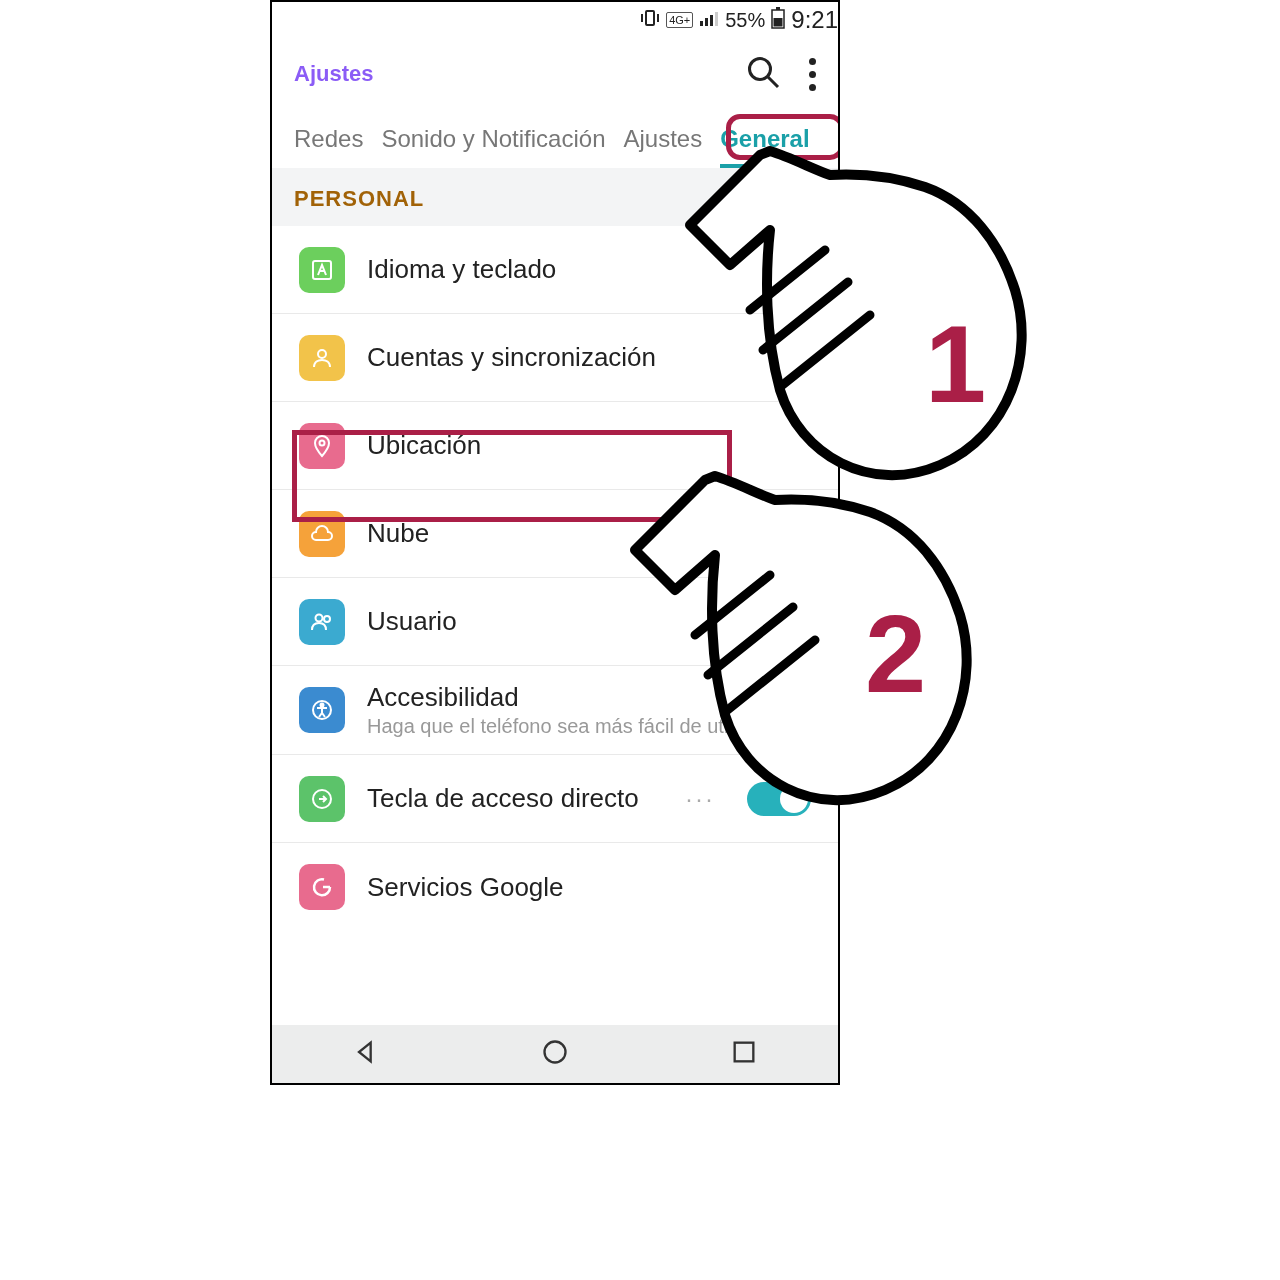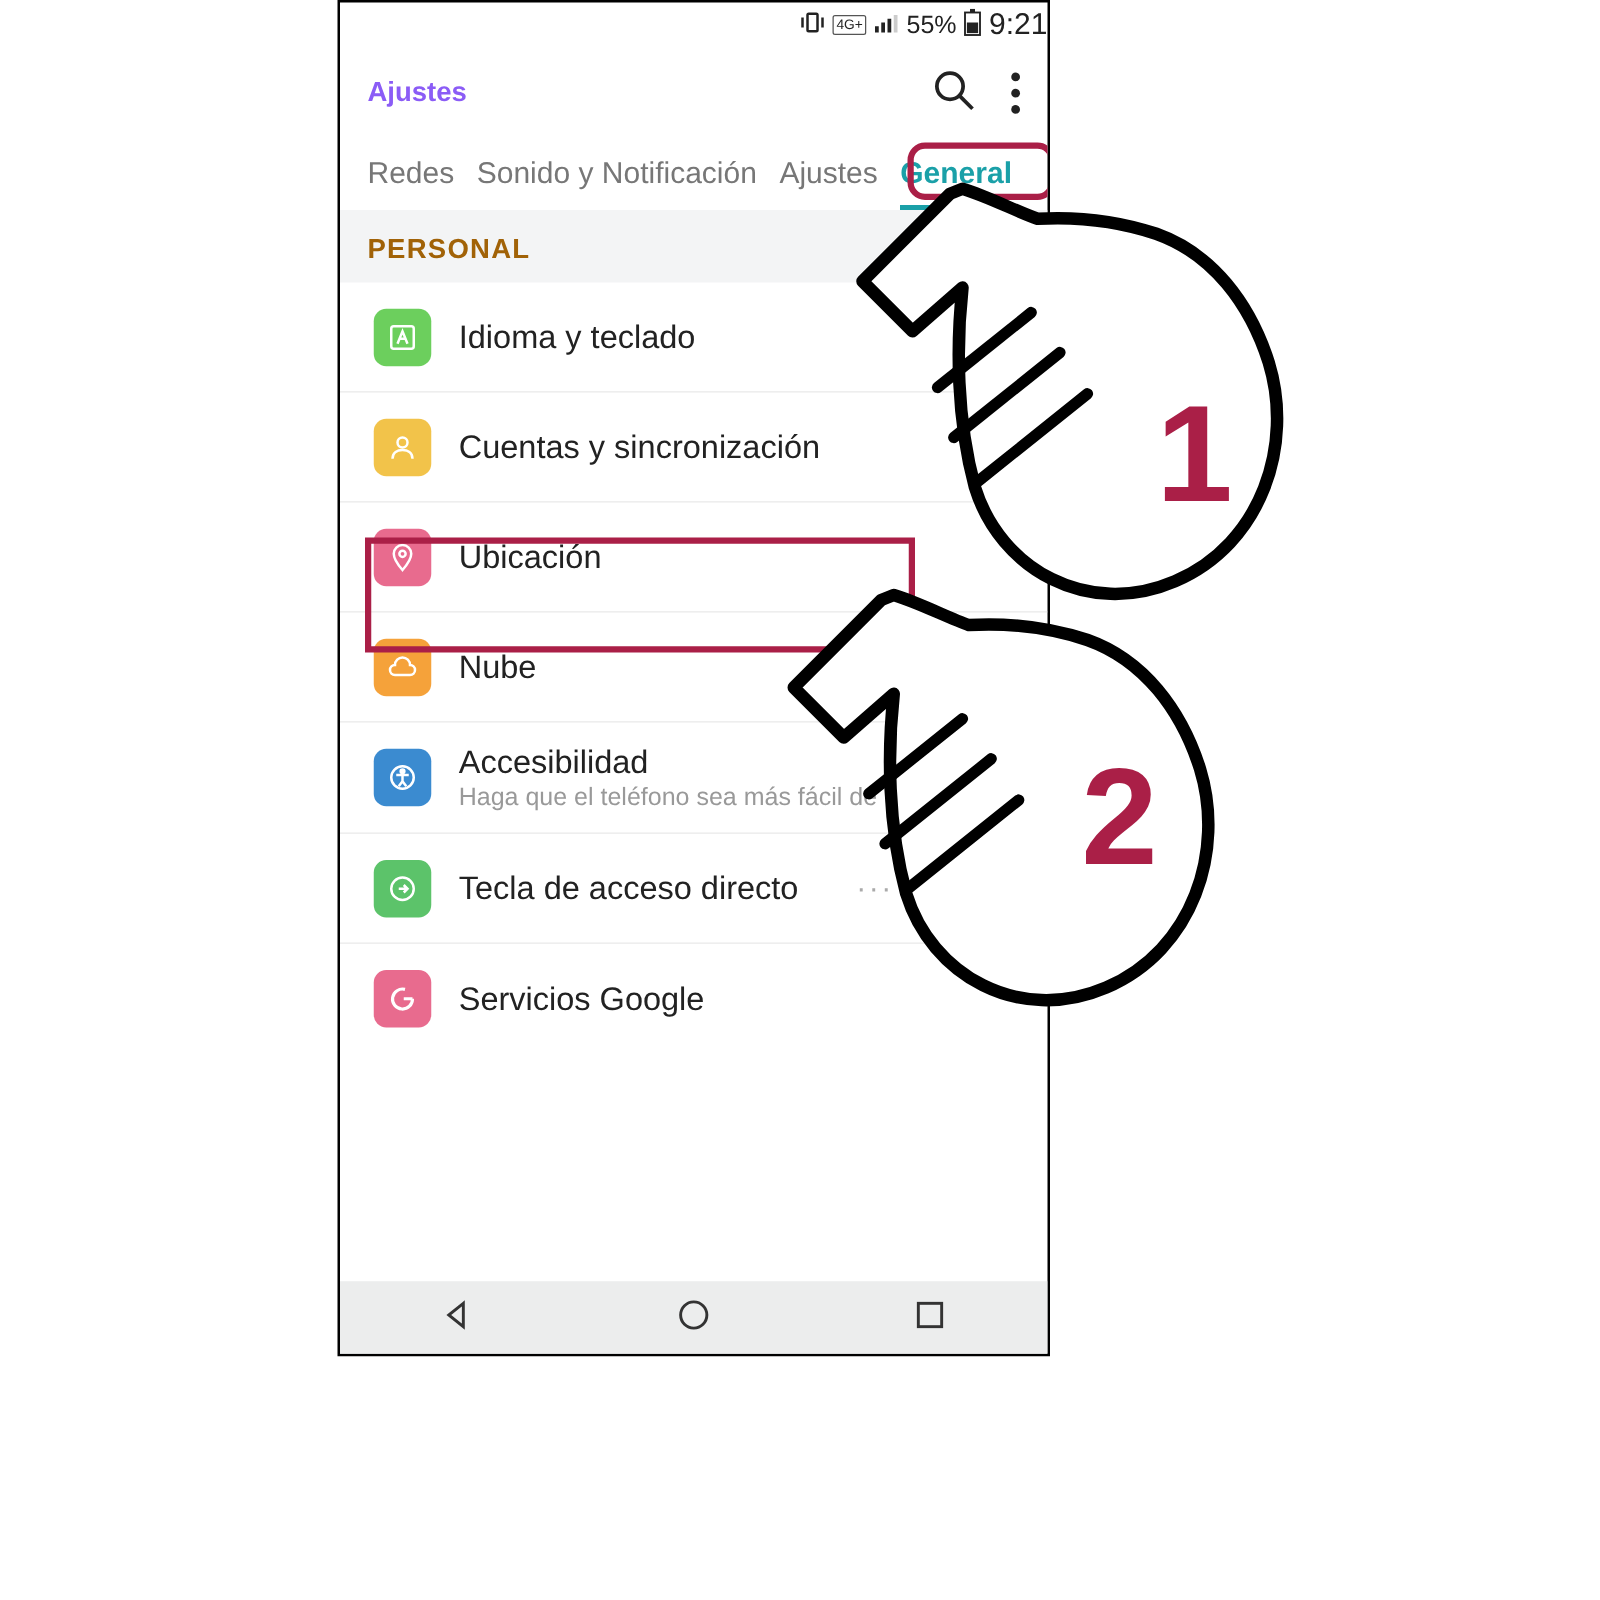--- a/index.html
+++ b/index.html
@@ -245,20 +245,32 @@
       <div class="icon-box" style="background:#f5a23a">
         <svg width="24" height="24" viewBox="0 0 24 24" fill="none" stroke="#fff" stroke-width="2">
             <path d="M6 18 A4 4 0 0 1 6 10 A6 6 0 0 1 18 10 A4 4 0 0 1 18 18 Z"></path>
           </svg>
       </div>
       <div class="texts">
           <div class="label">Nube</div>
         </div>
     </div>
 
+    <div class="row">
+      <div class="icon-box" style="background:#3baad0">
+        <svg width="24" height="24" viewBox="0 0 24 24" fill="none" stroke="#fff" stroke-width="2">
+            <circle cx="9" cy="8" r="3.5"></circle>
+            <circle cx="17" cy="9" r="3"></circle>
+            <path d="M2 20 C2 15 5 13 9 13 C13 13 16 15 16 20"></path>
+          </svg>
+      </div>
+      <div class="texts">
+          <div class="label">Usuario</div>
+        </div>
+    </div>
 
     <div class="row">
       <div class="icon-box" style="background:#3b8bd0">
         <svg width="24" height="24" viewBox="0 0 24 24" fill="none" stroke="#fff" stroke-width="2">
             <circle cx="12" cy="12" r="9"></circle>
             <circle cx="12" cy="7" r="1.5" fill="#fff"></circle>
             <path d="M7 10 L17 10 M12 10 V15 M9 19 L12 15 L15 19"></path>
           </svg>
       </div>
       <div class="texts">

